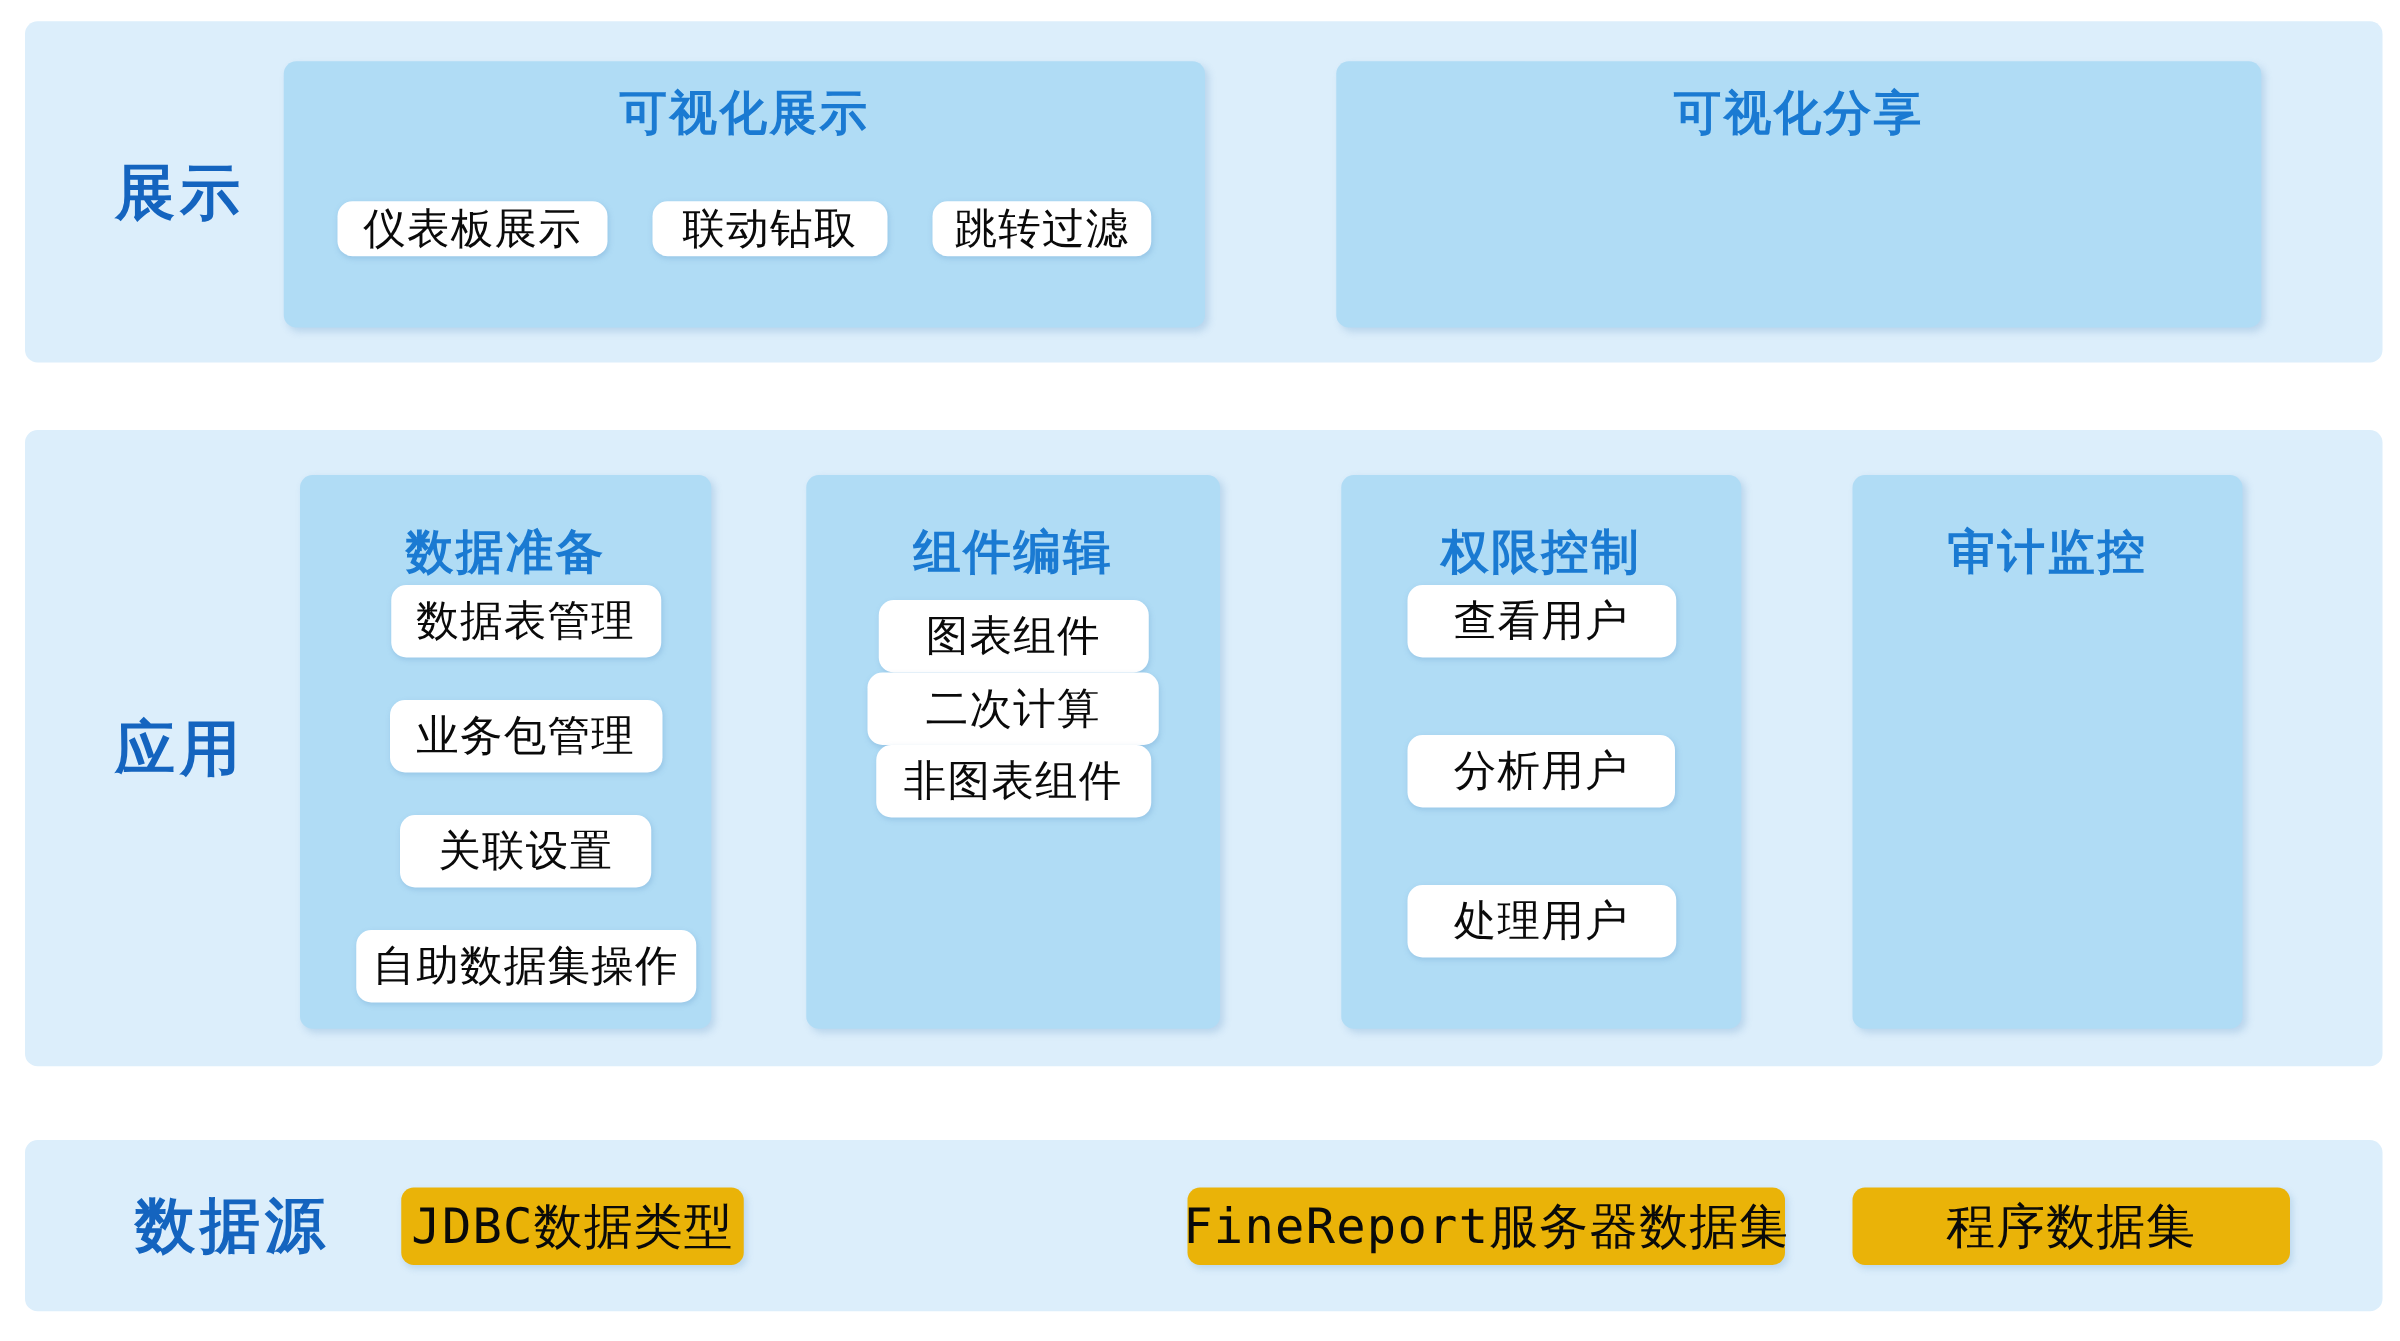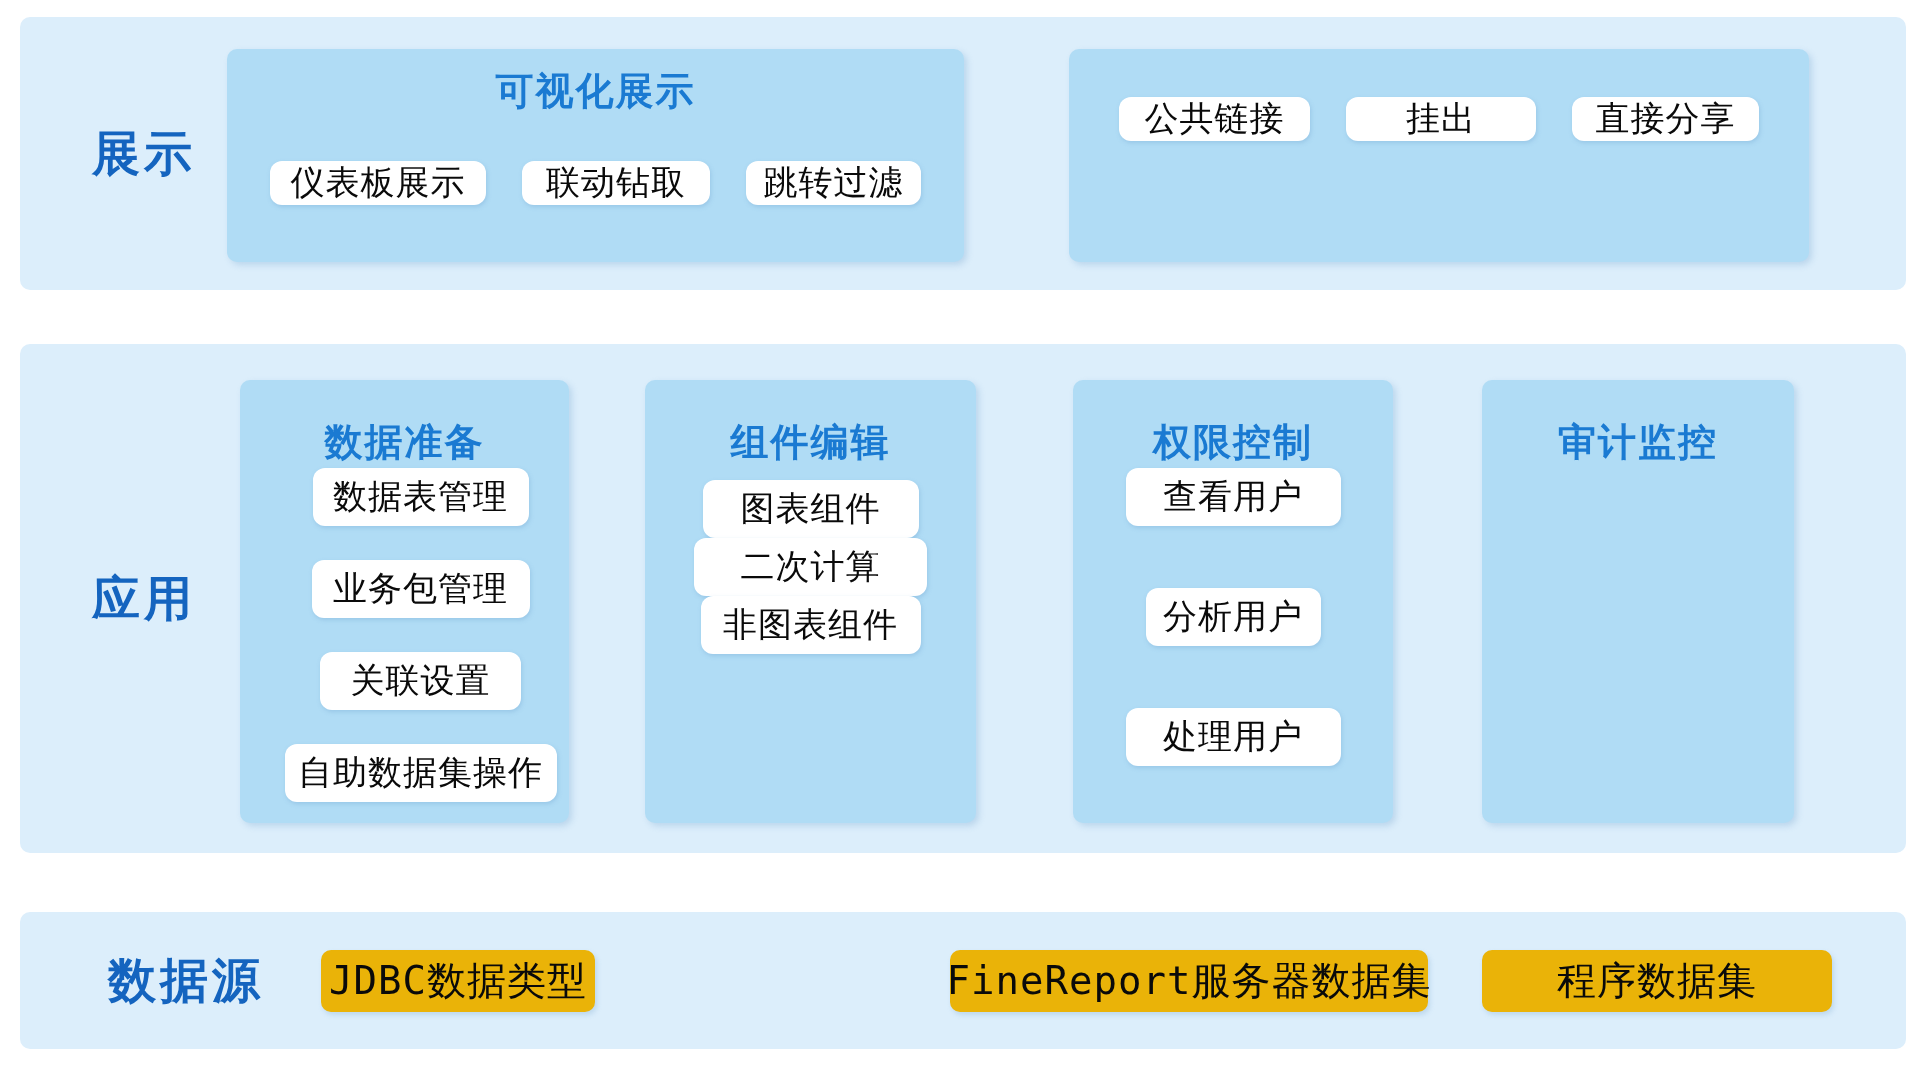--- a/index.html
+++ b/index.html
@@ -127,25 +127,21 @@
     <div class="panel panel-r1" id="panel-viz-display">
       <div class="panel-title">可视化展示</div>
       <div class="btn-row">
         <div class="btn" style="width:216px">仪表板展示</div>
         <div class="btn" style="width:188px">联动钻取</div>
         <div class="btn" style="width:175px">跳转过滤</div>
       </div>
     </div>
 
     <div class="panel panel-r1" id="panel-viz-share">
-      <div class="btn-row">
-        <div class="btn" style="width:191px">公共链接</div>
-        <div class="btn" style="width:190px">挂出</div>
-        <div class="btn" style="width:187px">直接分享</div>
-      </div>
+      <div class="panel-title">可视化分享</div>
     </div>
   </section>
 
   <section class="row" id="row-app">
     <div class="row-label">应用</div>
 
     <div class="panel panel-r2" id="panel-dataprep">
       <div class="panel-title">数据准备</div>
       <div class="btn-stack stack-p1">
         <div class="btn" style="width:216px">数据表管理</div>
@@ -161,21 +157,21 @@
         <div class="btn" style="width:216px">图表组件</div>
         <div class="btn" style="width:233px">二次计算</div>
         <div class="btn" style="width:220px">非图表组件</div>
       </div>
     </div>
 
     <div class="panel panel-r2" id="panel-permission">
       <div class="panel-title">权限控制</div>
       <div class="btn-stack stack-p3">
         <div class="btn" style="width:215px">查看用户</div>
-        <div class="btn" style="width:175px">分析用户</div>
+        <div class="btn" style="width:214px">分析用户</div>
         <div class="btn" style="width:215px">处理用户</div>
       </div>
     </div>
 
     <div class="panel panel-r2" id="panel-audit">
       <div class="panel-title">审计监控</div>
     </div>
   </section>
 
   <section class="row" id="row-datasource">

